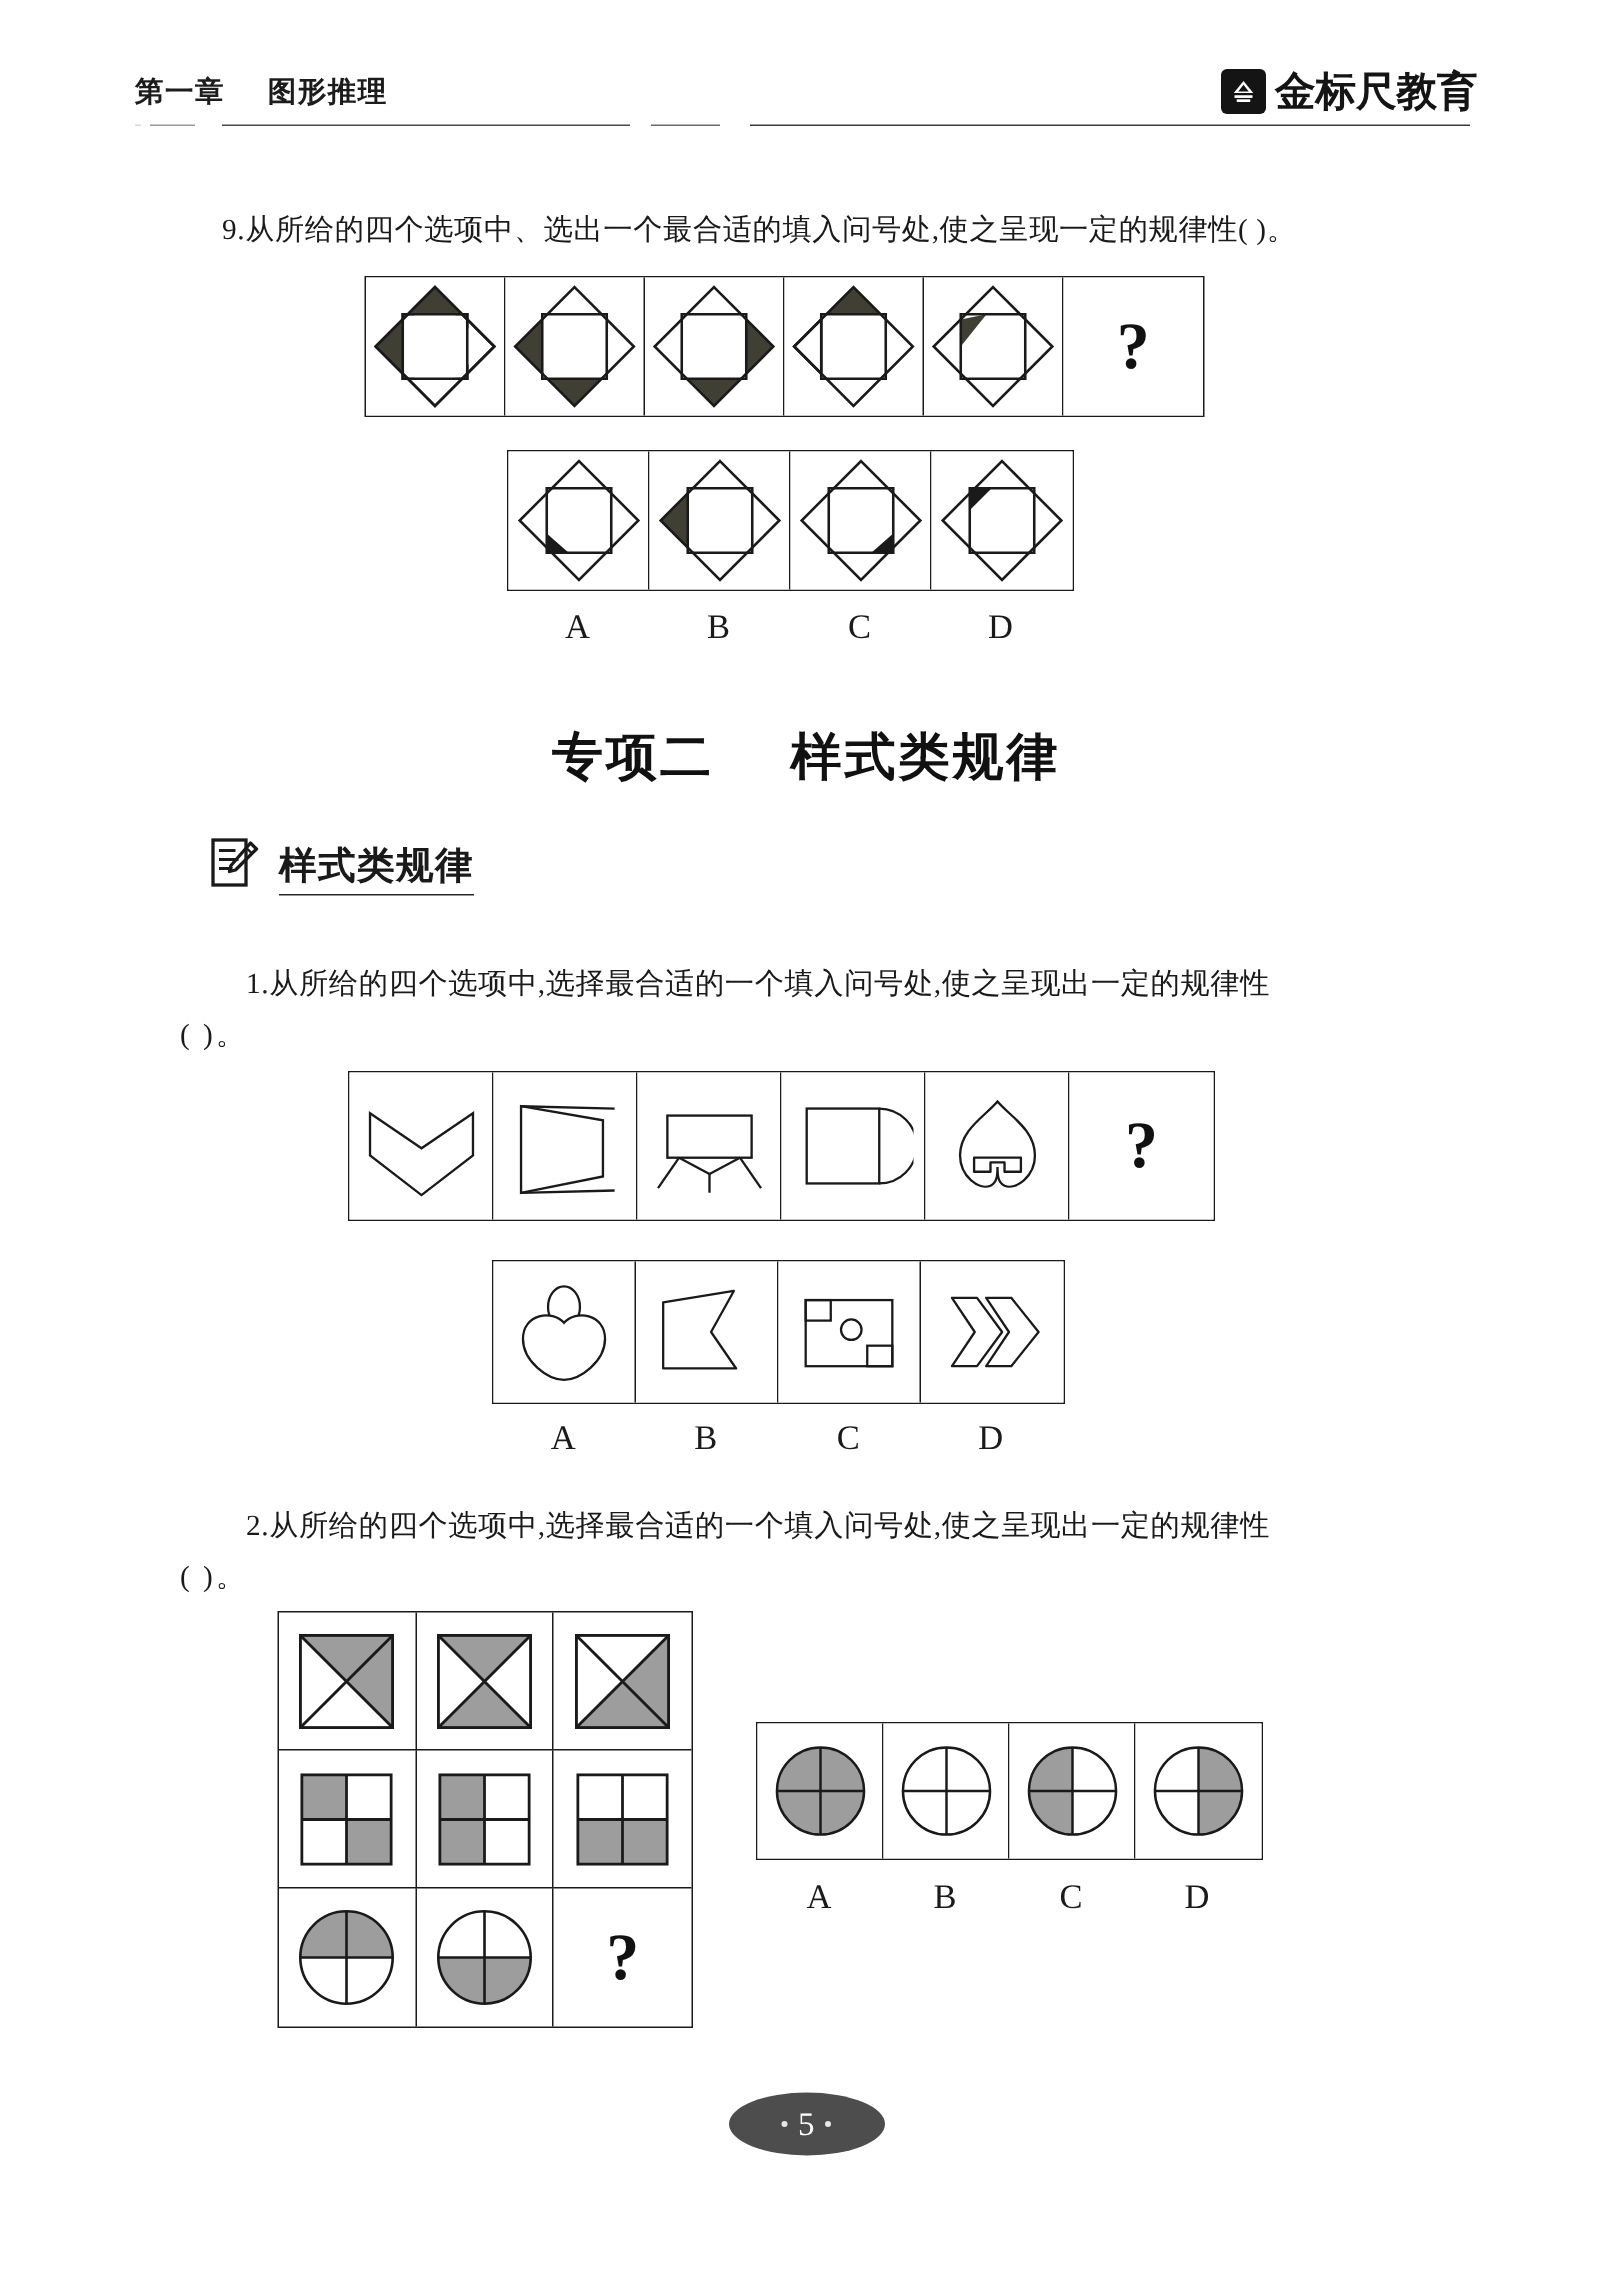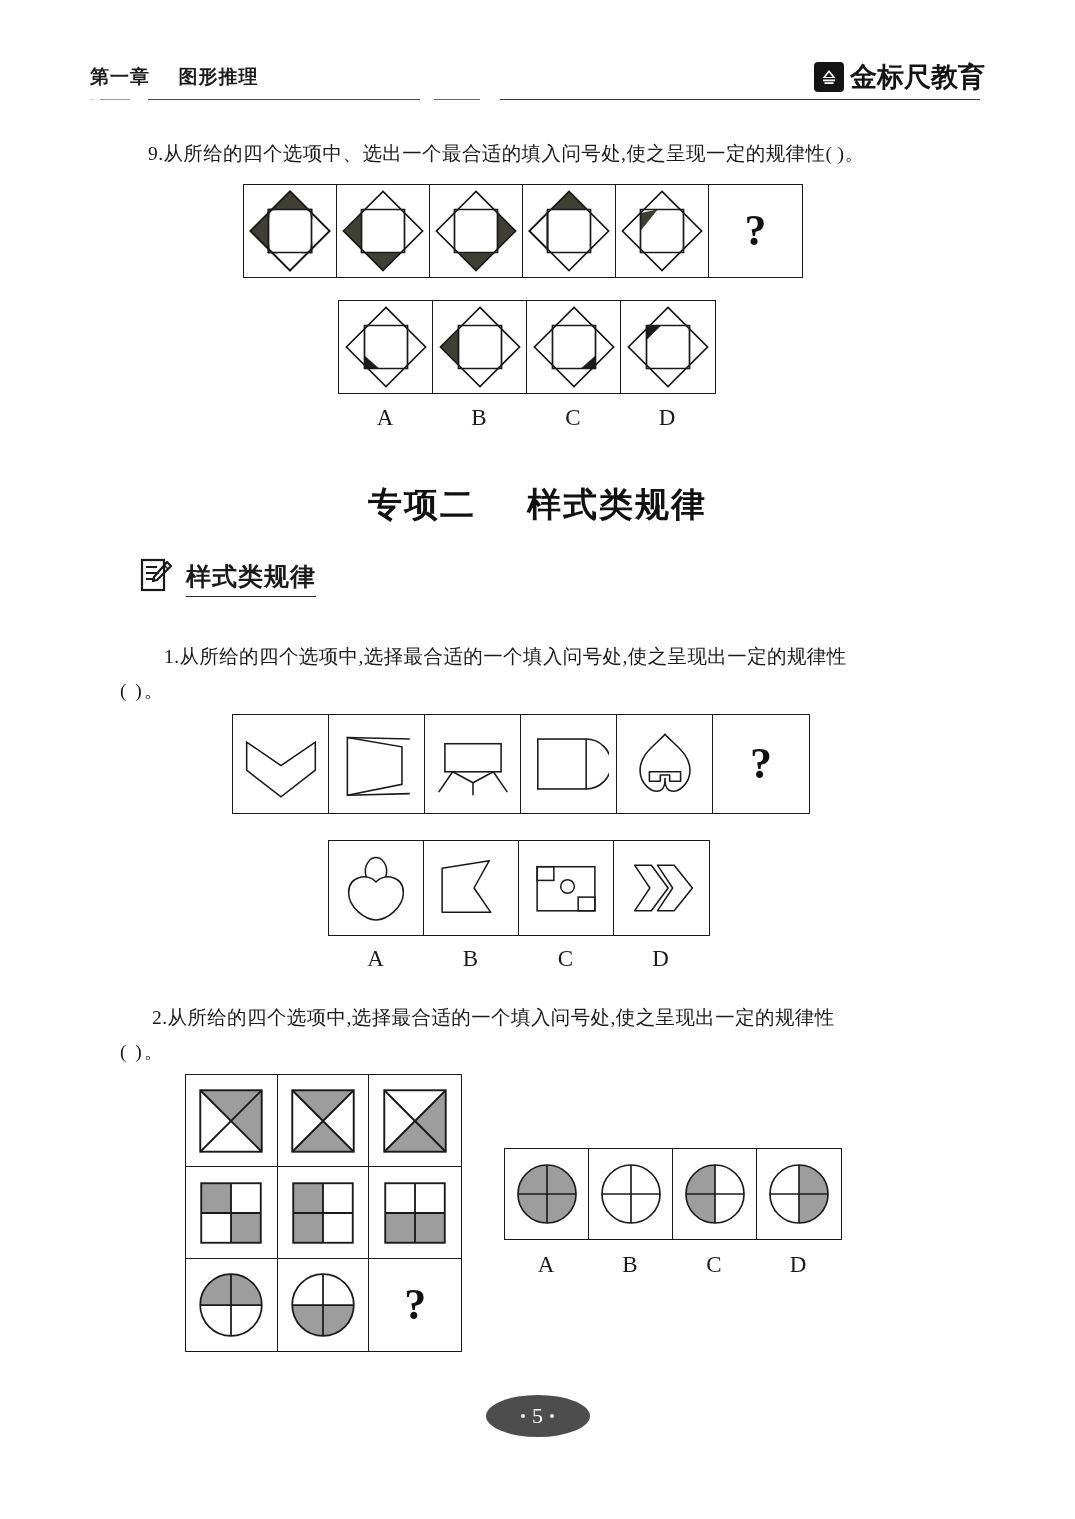--- a/index.html
+++ b/index.html
@@ -11,21 +11,21 @@
     font-family: "Liberation Serif", "DejaVu Serif", serif;
     color: #1a1a1a;
     position: relative;
     overflow: hidden;
   }
 
   
   .page-header {
     position: absolute;
     left: 90px;
-    top: 64px;
+    top: 48px;
     width: 895px;
     height: 48px;
   }
   .header-chapter {
     position: absolute;
     left: 0;
     top: 0;
     font-family: "Liberation Sans", "DejaVu Sans", sans-serif;
     font-weight: bold;
     font-size: 19px;
@@ -412,21 +412,21 @@
   </div>
 </div>
 
 <div class="opt-letters" style="left:328px; top:946px; width:380px;">
   <span style="width:95px;">A</span>
   <span style="width:95px;">B</span>
   <span style="width:95px;">C</span>
   <span style="width:95px;">D</span>
 </div>
 
-<div class="q-text" style="left:152px; top:1001px;">2.从所给的四个选项中,选择最合适的一个填入问号处,使之呈现出一定的规律性</div>
+<div class="q-text" style="left:164px; top:1001px;">2.从所给的四个选项中,选择最合适的一个填入问号处,使之呈现出一定的规律性</div>
 <div class="q-cont" style="left:120px; top:1035px;">(     )。</div>
 
 <div class="matrix" style="left:185px; top:1074px; width:277px; height:278px;">
   <div class="mcell">
     <svg width="64" height="64" viewBox="0 0 100 100">
       <polygon points="2,2 98,2 50,50" fill="#9d9d9d"></polygon>
       <polygon points="98,2 98,98 50,50" fill="#9d9d9d"></polygon>
       <rect x="2" y="2" width="96" height="96" fill="none" stroke="#1a1a1a" stroke-width="3"></rect>
       <line x1="2" y1="2" x2="98" y2="98" stroke="#1a1a1a" stroke-width="3"></line>
       <line x1="98" y1="2" x2="2" y2="98" stroke="#1a1a1a" stroke-width="3"></line>

